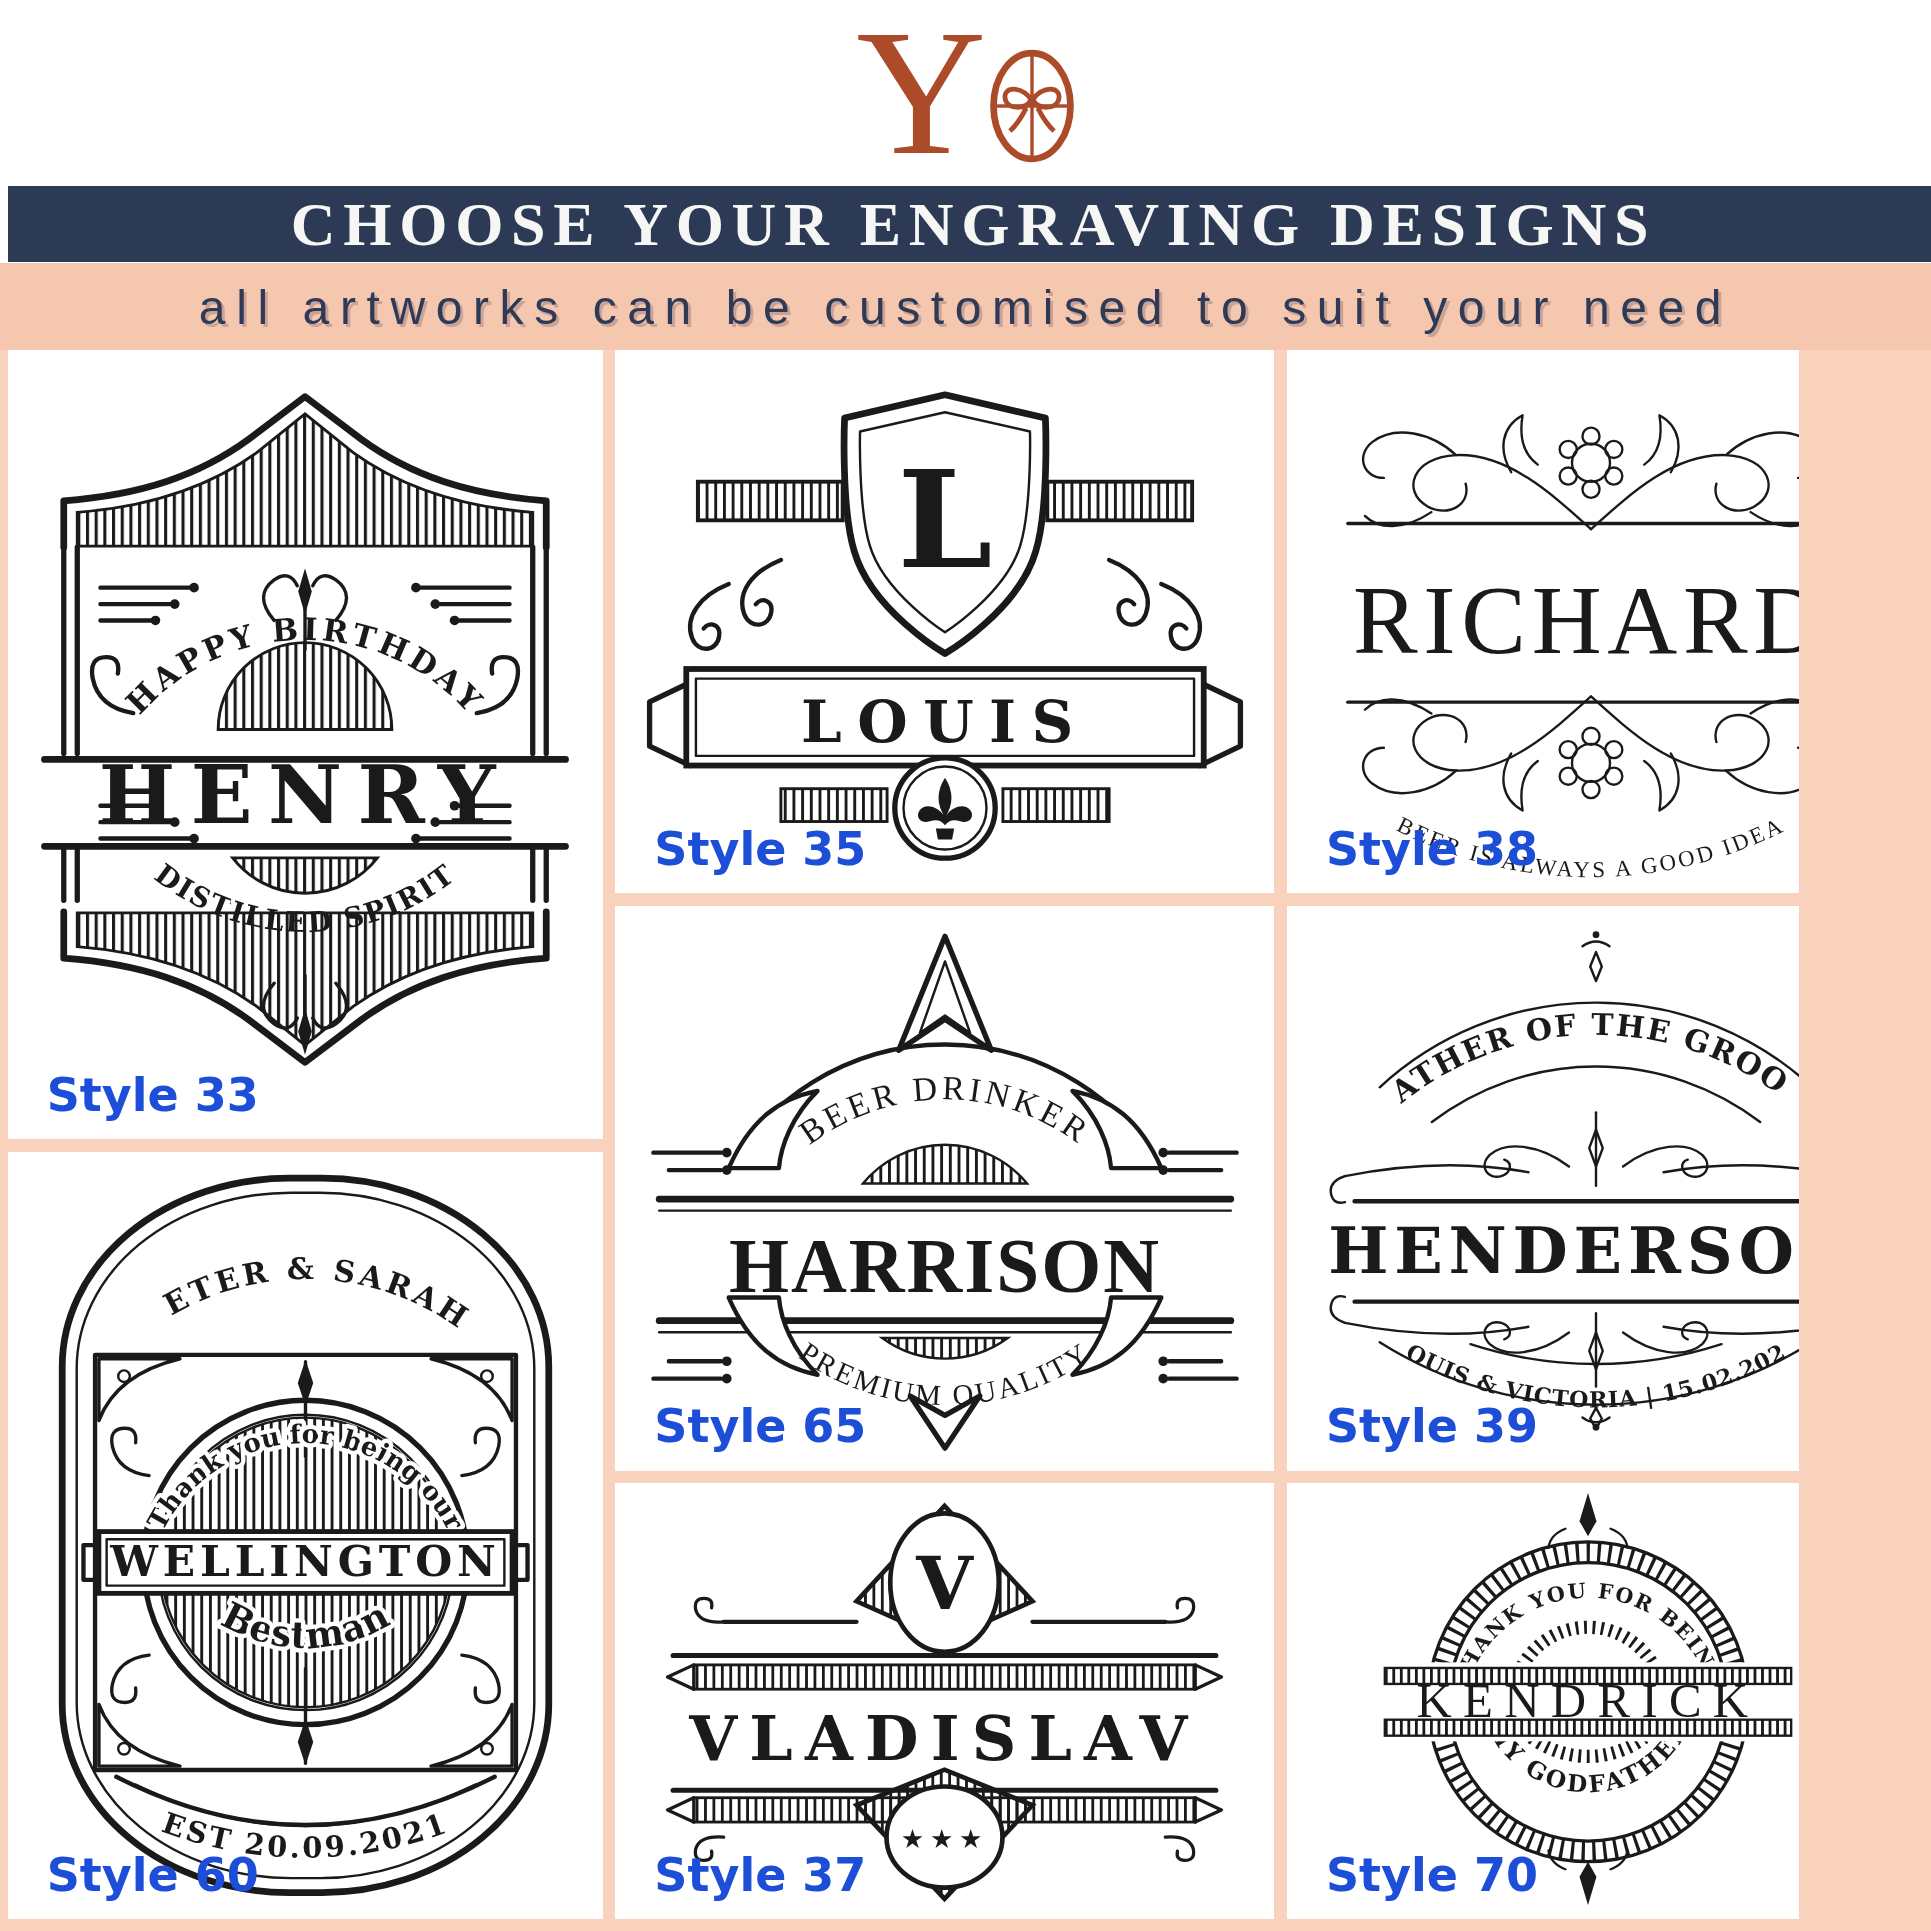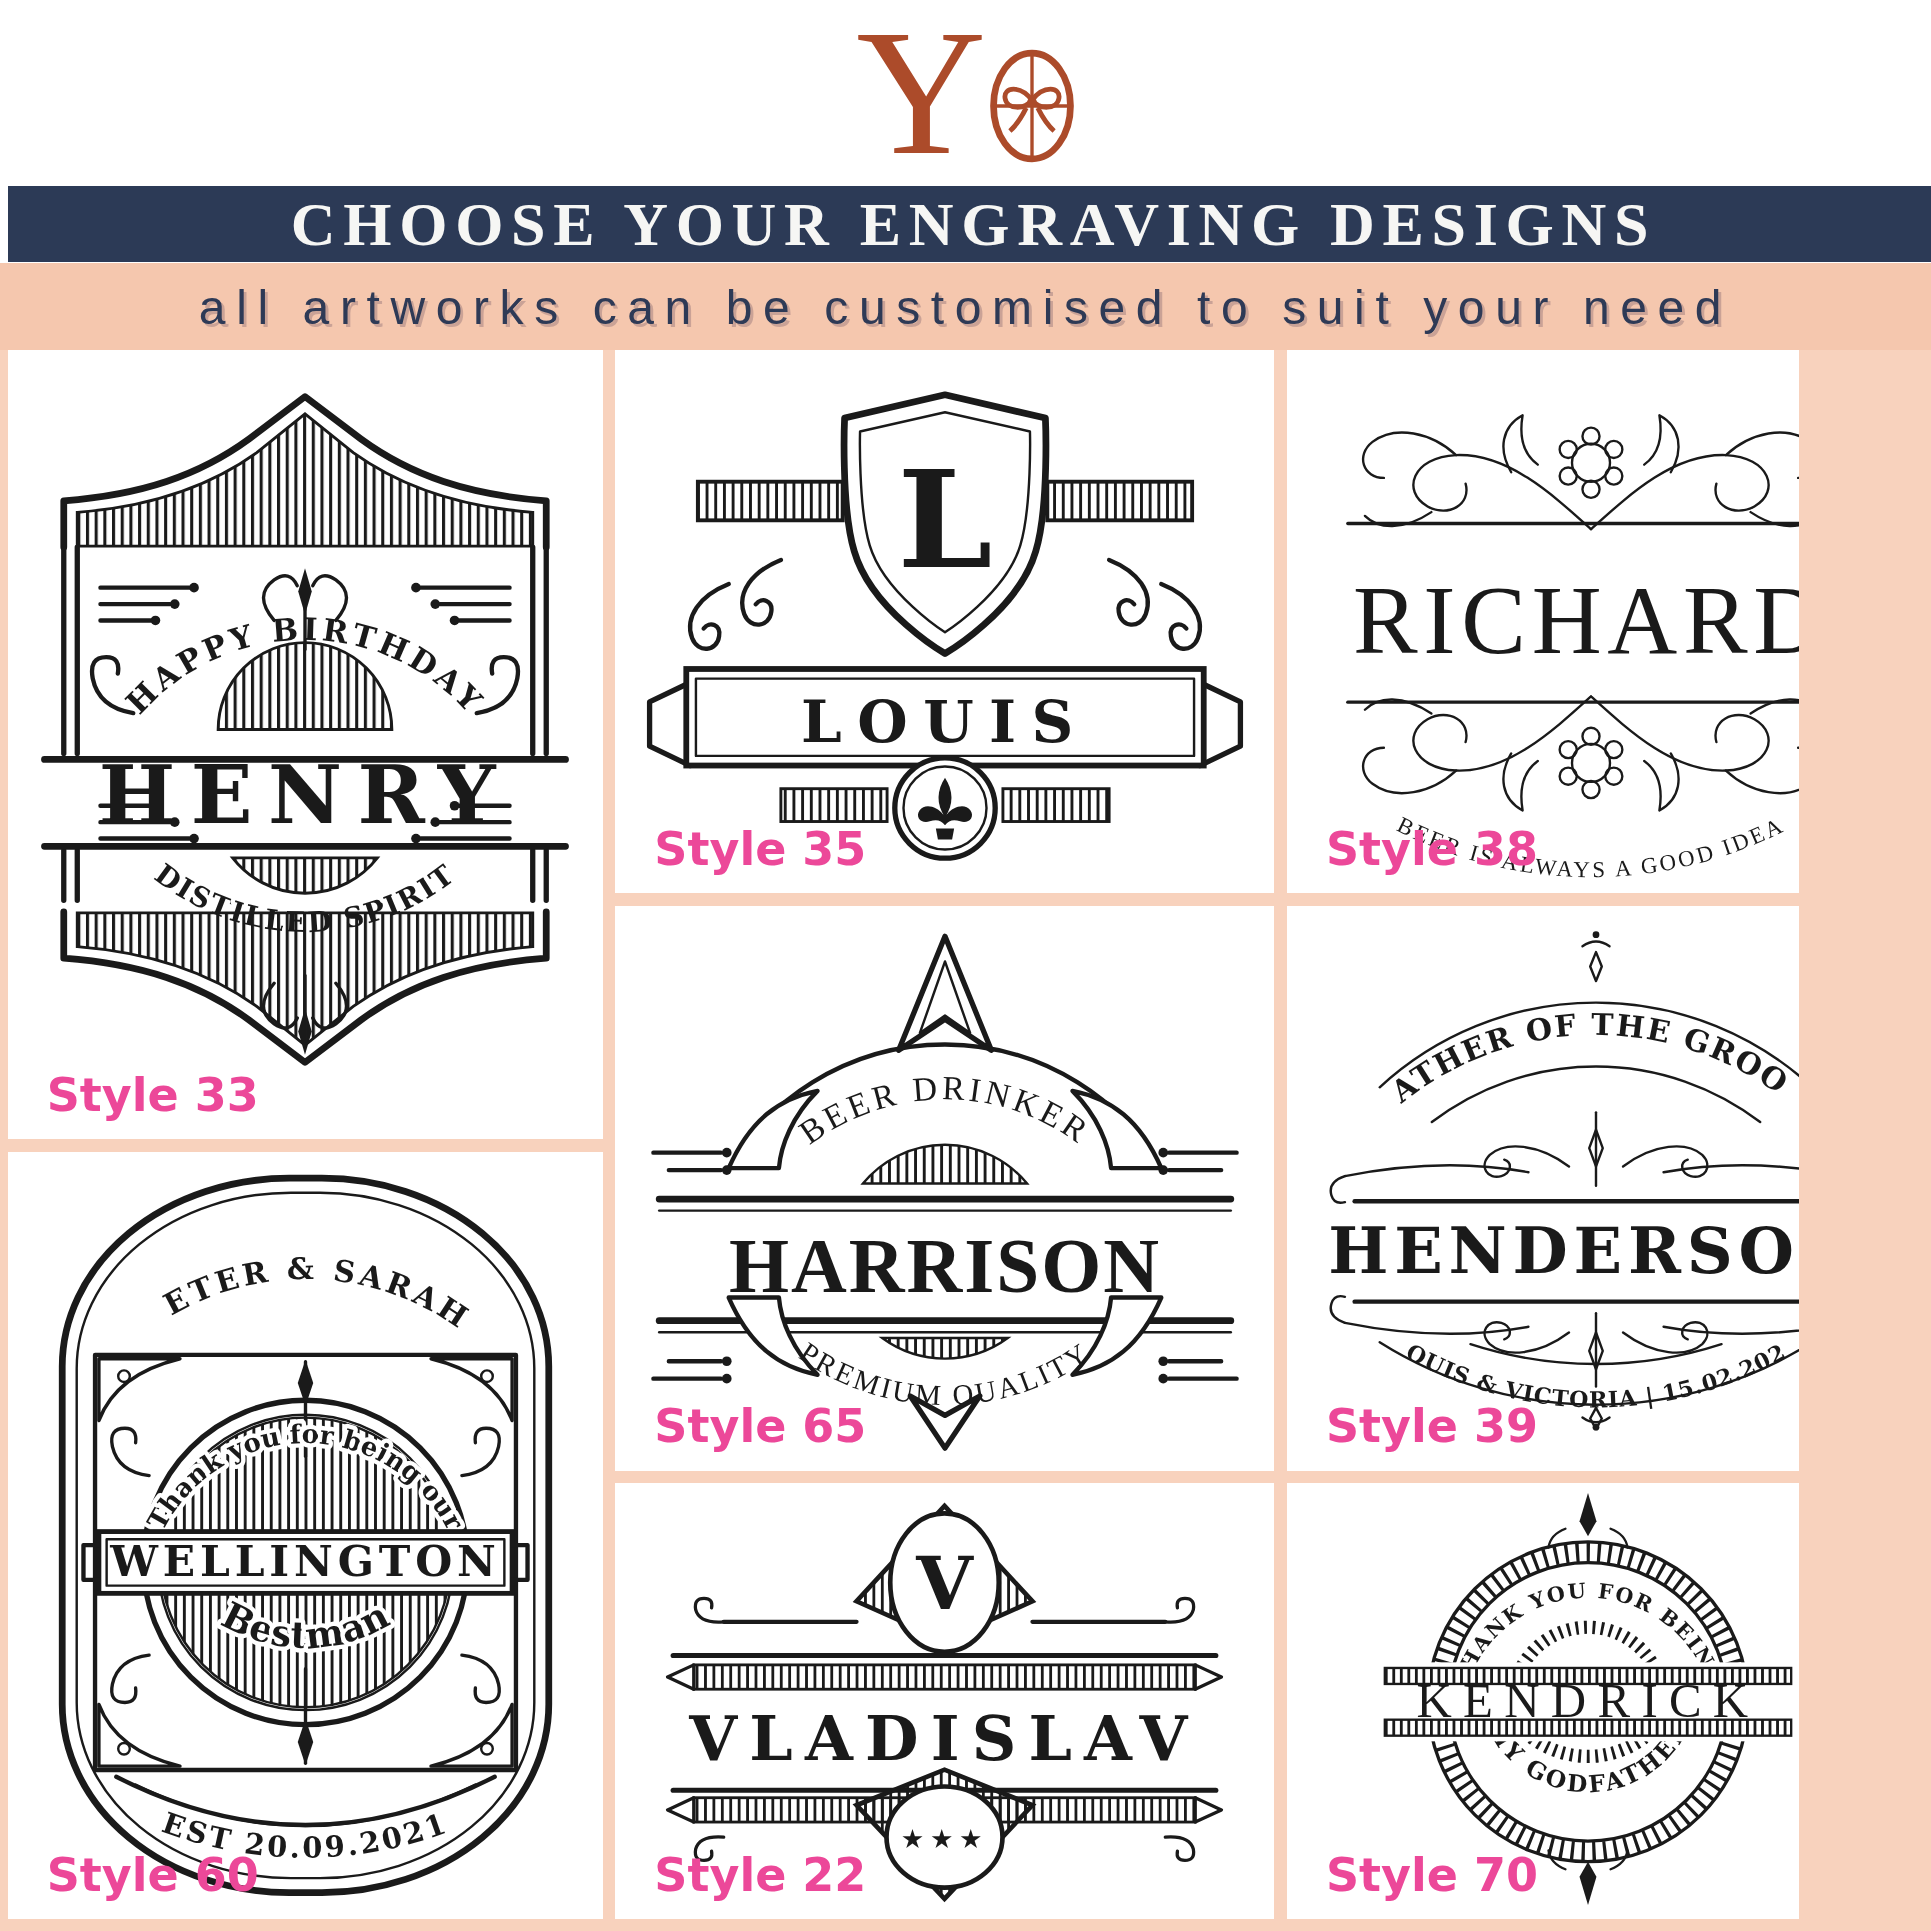--- a/index.html
+++ b/index.html
@@ -20,21 +20,21 @@
   .peach-band span{color:#2e3a56;font-family:Liberation Sans, sans-serif;font-size:48px;
                    letter-spacing:10.6px;white-space:nowrap;
                    text-shadow:2.9px 2.9px 0 rgba(90,70,90,.28);}
   
   .grid{position:absolute;top:350px;left:0;width:1931px;height:1581px;background:#f8d2bd;
         display:flex;gap:12.6px;padding:0 7.7px 11.6px;box-sizing:border-box;}
   .col{display:flex;flex-direction:column;gap:12.6px;}
   .col1{width:595px;} .col2{width:659px;} .col3{width:512px;}
   .cell{position:relative;background:#ffffff;overflow:hidden;}
   .cell svg{display:block;margin:0 auto;}
-  .style-label{position:absolute;left:39px;bottom:17.4px;color:#ec4899;
+  .style-label{position:absolute;left:39px;bottom:17.4px;color:#1d4ed8;
                font-family:"DejaVu Sans",sans-serif;font-weight:bold;font-size:46px;}
   
   .ln{fill:none;stroke:#1a1a1a;stroke-linecap:round;stroke-linejoin:round;}
   .fw{fill:#ffffff;stroke:#1a1a1a;stroke-linejoin:round;}
   .w2{stroke-width:2.5px;} .w3{stroke-width:3.5px;} .w4{stroke-width:4.5px;}
   .w5{stroke-width:5.5px;} .w6{stroke-width:7px;}
   .ink{fill:#1a1a1a;stroke:none;}
   text{fill:#1a1a1a;}
   .tuscan{font-family:"DejaVu Serif",serif;font-weight:bold;}
   .eleg{font-family:"Liberation Serif",serif;font-weight:normal;}
@@ -265,21 +265,21 @@
           <text x="320" y="290" text-anchor="middle" class="tuscan" font-size="66" letter-spacing="13">VLADISLAV</text>
           <path class="ln w5" d="M30 322 H610"></path>
           <rect x="52" y="330" width="536" height="26" fill="url(#s37p)" stroke="#1a1a1a" stroke-width="3"></rect>
           <path class="fw w3" d="M52 330 L24 343 L52 356 Z M588 330 L616 343 L588 356 Z"></path>
           <use href="#s37w" transform="translate(84,372) scale(1,-1)"></use>
           <use href="#s37w" transform="translate(556,372) scale(-1,-1)"></use>
           <polygon points="320,438 414,338 320,300 226,338" fill="url(#s37p)" stroke="#1a1a1a" stroke-width="5"></polygon>
           <ellipse cx="320" cy="372" rx="62" ry="54" fill="#ffffff" stroke="#1a1a1a" stroke-width="5"></ellipse>
           <text x="320" y="384" text-anchor="middle" font-family="DejaVu Sans, sans-serif" font-size="28" letter-spacing="6">★★★</text>
         </svg>
-        <div class="style-label">Style 22</div>
+        <div class="style-label">Style 37</div>
       </div>
     </div>
 
     <div class="col col3">
 
       <div class="cell" style="height:543px">
         <svg width="608" height="518" viewBox="0 0 640 545" style="margin-top:9.7px">
           <defs>
             <path id="s38a1" d="M85 478 A 450 450 0 0 0 555 478"></path>
             <g id="s38fl">

